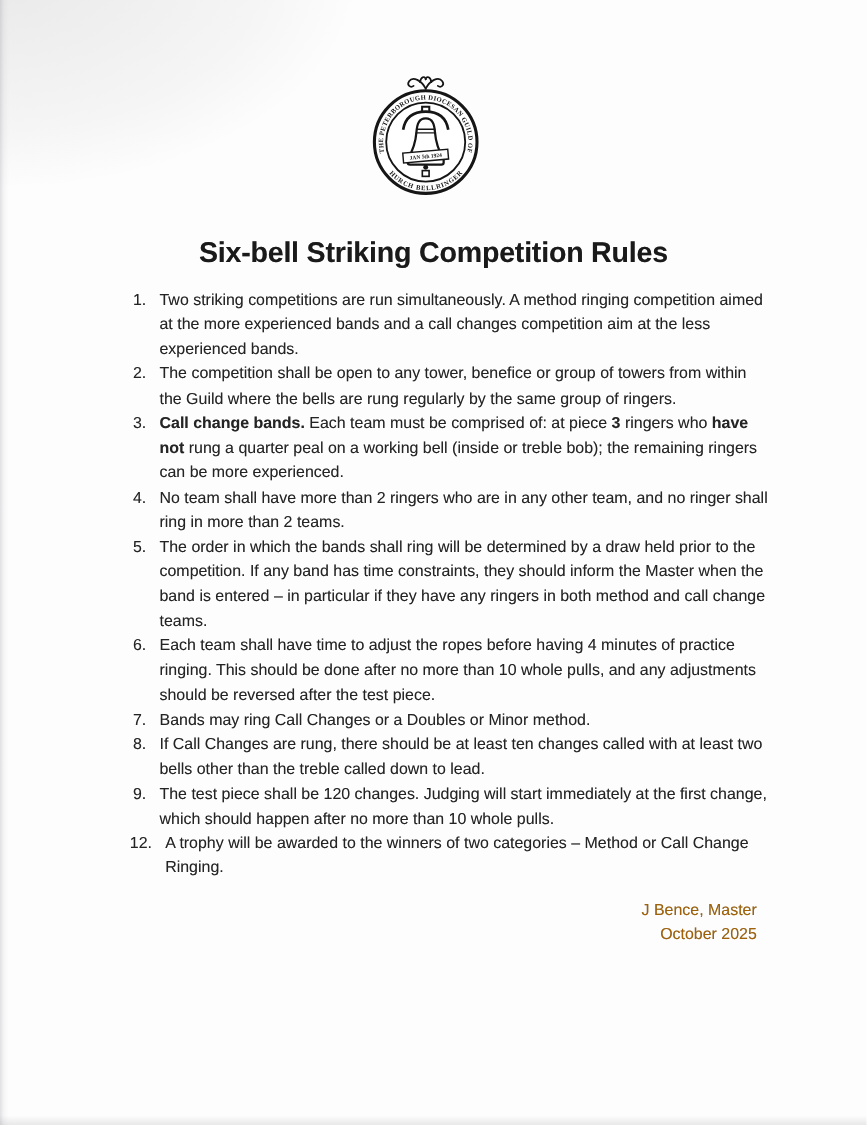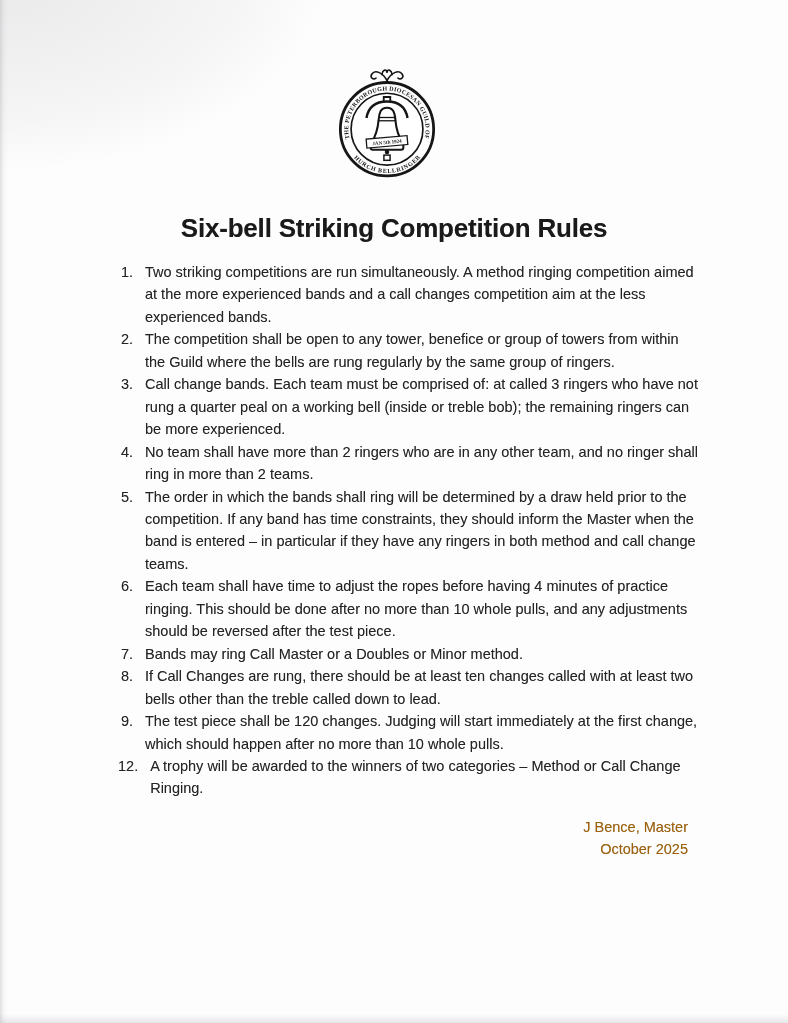--- a/index.html
+++ b/index.html
@@ -65,21 +65,21 @@
   }
   .rule { display: flex; }
   .rule-num {
     flex: 0 0 27px;
     box-sizing: border-box;
     text-align: right;
     padding-right: 12px;
     white-space: nowrap;
   }
   .rule-text { flex: 1 1 auto; }
-  .rule-text .b { font-weight: normal; }
+  .rule-text .b { font-weight: bold; }
   .sig-block {
     width: 688px;
     text-align: right;
     font-size: 14.5px;
     color: #a16207;
     text-shadow: 0 0 0.5px rgba(40,40,40,0.35);
   }
   .sig-name { margin-top: 16px; line-height: 22px; }
   .sig-date { margin-top: 0; line-height: 22px; }
   svg text { font-family: "Liberation Serif", serif; }
@@ -138,37 +138,37 @@
       <div class="rule">
         <span class="rule-num">1.</span>
         <span class="rule-text"><span>Two striking competitions are run simultaneously. A method ringing competition aimed at the more experienced bands and a call changes competition aim at the less experienced bands.</span></span>
       </div>
       <div class="rule">
         <span class="rule-num">2.</span>
         <span class="rule-text"><span>The competition shall be open to any tower, benefice or group of towers from within the Guild where the bells are rung regularly by the same group of ringers.</span></span>
       </div>
       <div class="rule">
         <span class="rule-num">3.</span>
-        <span class="rule-text"><span class="b">Call change bands.</span><span> Each team must be comprised of: at called </span><span class="b">3</span><span> ringers who </span><span class="b">have not</span><span> rung a quarter peal on a working bell (inside or treble bob); the remaining ringers can be more experienced.</span></span>
+        <span class="rule-text"><span class="b">Call change bands.</span><span> Each team must be comprised of: at piece </span><span class="b">3</span><span> ringers who </span><span class="b">have not</span><span> rung a quarter peal on a working bell (inside or treble bob); the remaining ringers can be more experienced.</span></span>
       </div>
       <div class="rule">
         <span class="rule-num">4.</span>
         <span class="rule-text"><span>No team shall have more than 2 ringers who are in any other team, and no ringer shall ring in more than 2 teams.</span></span>
       </div>
       <div class="rule">
         <span class="rule-num">5.</span>
         <span class="rule-text"><span>The order in which the bands shall ring will be determined by a draw held prior to the competition.  If any band has time constraints, they should inform the Master when the band is entered – in particular if they have any ringers in both method and call change teams.</span></span>
       </div>
       <div class="rule">
         <span class="rule-num">6.</span>
         <span class="rule-text"><span>Each team shall have time to adjust the ropes before having 4 minutes of practice ringing.  This should be done after no more than 10 whole pulls, and any adjustments should be reversed after the test piece.</span></span>
       </div>
       <div class="rule">
         <span class="rule-num">7.</span>
-        <span class="rule-text"><span>Bands may ring Call Master or a Doubles or Minor method.</span></span>
+        <span class="rule-text"><span>Bands may ring Call Changes or a Doubles or Minor method.</span></span>
       </div>
       <div class="rule">
         <span class="rule-num">8.</span>
         <span class="rule-text"><span>If Call Changes are rung, there should be at least ten changes called with at least two bells other than the treble called down to lead.</span></span>
       </div>
       <div class="rule">
         <span class="rule-num">9.</span>
         <span class="rule-text"><span>The test piece shall be 120 changes.  Judging will start immediately at the first change, which should happen after no more than 10 whole pulls.</span></span>
       </div>
       <div class="rule">

